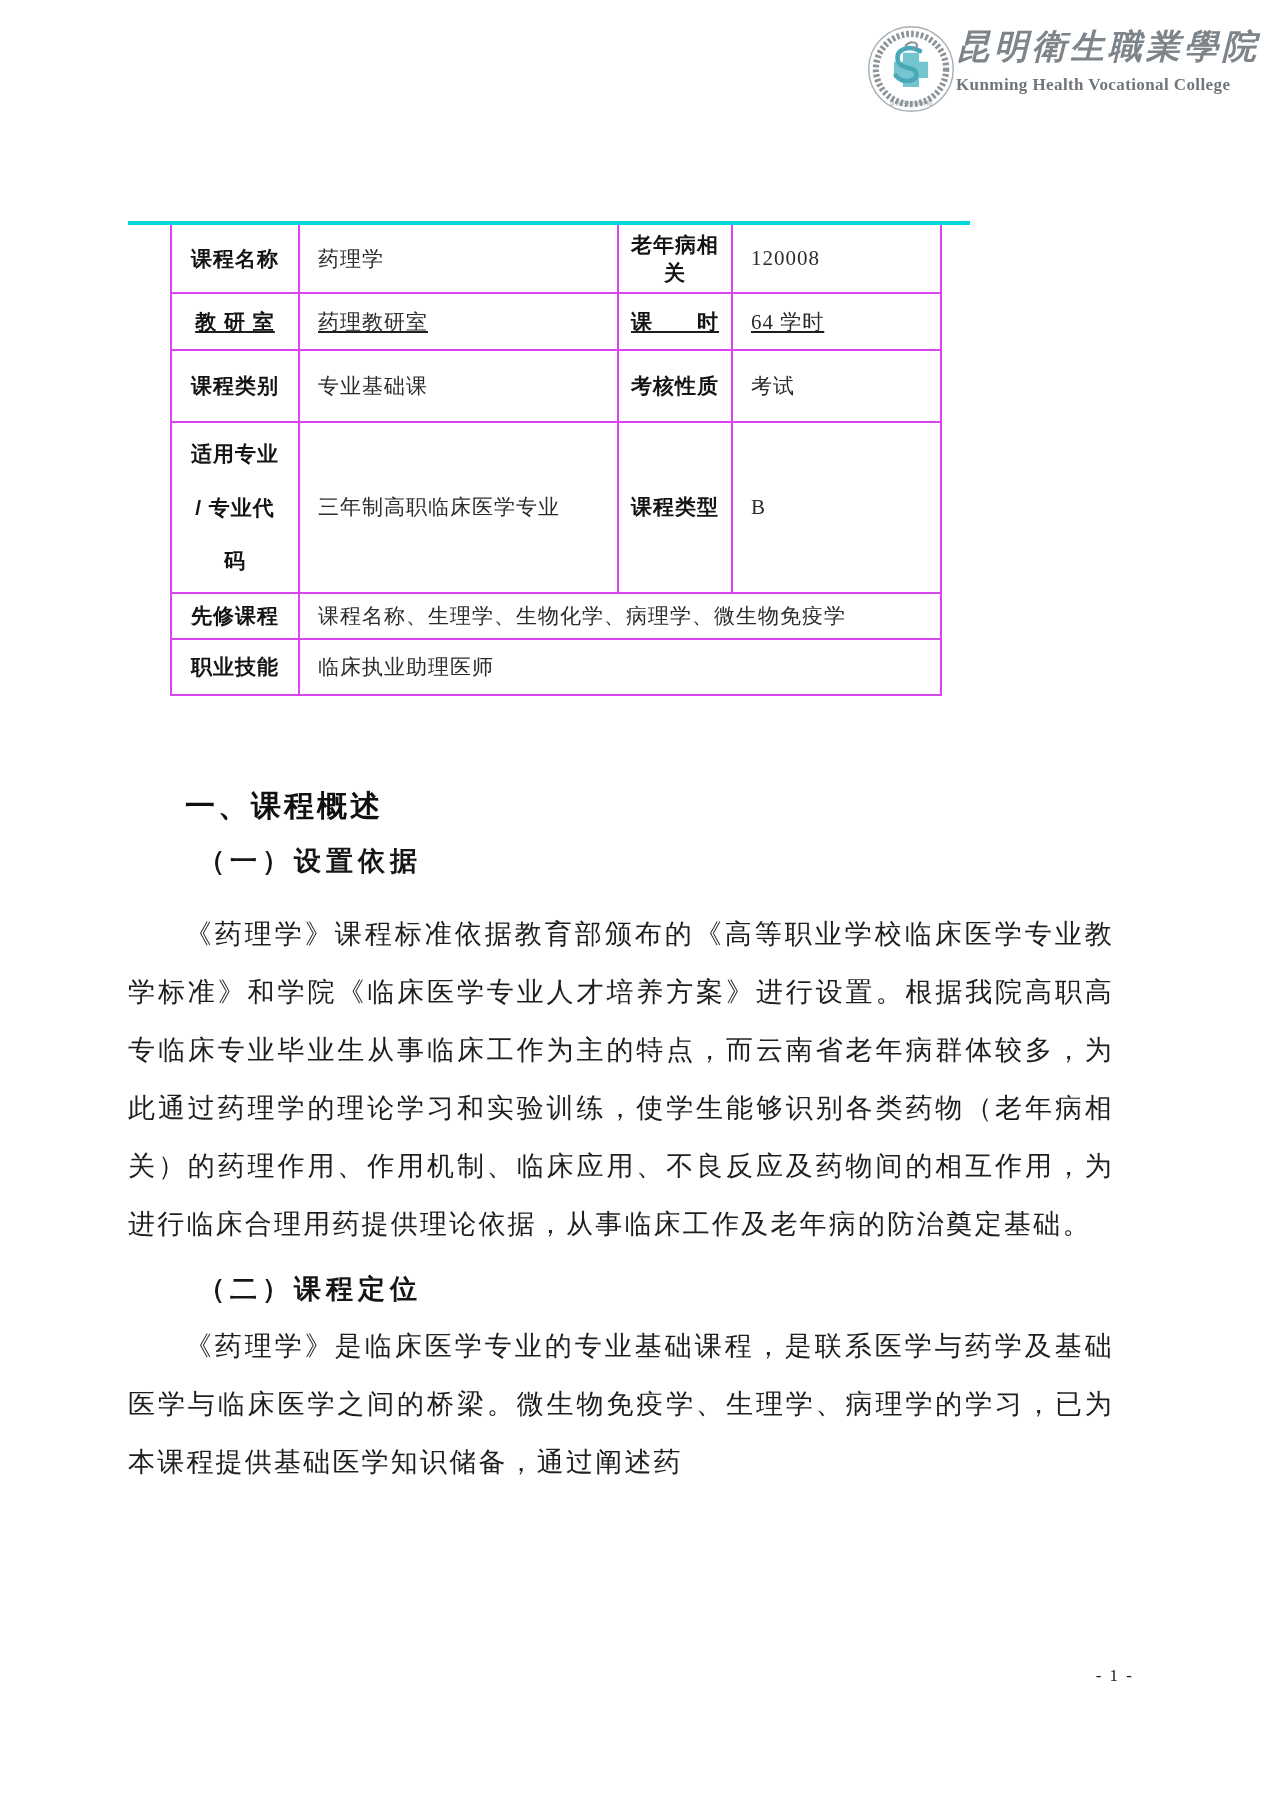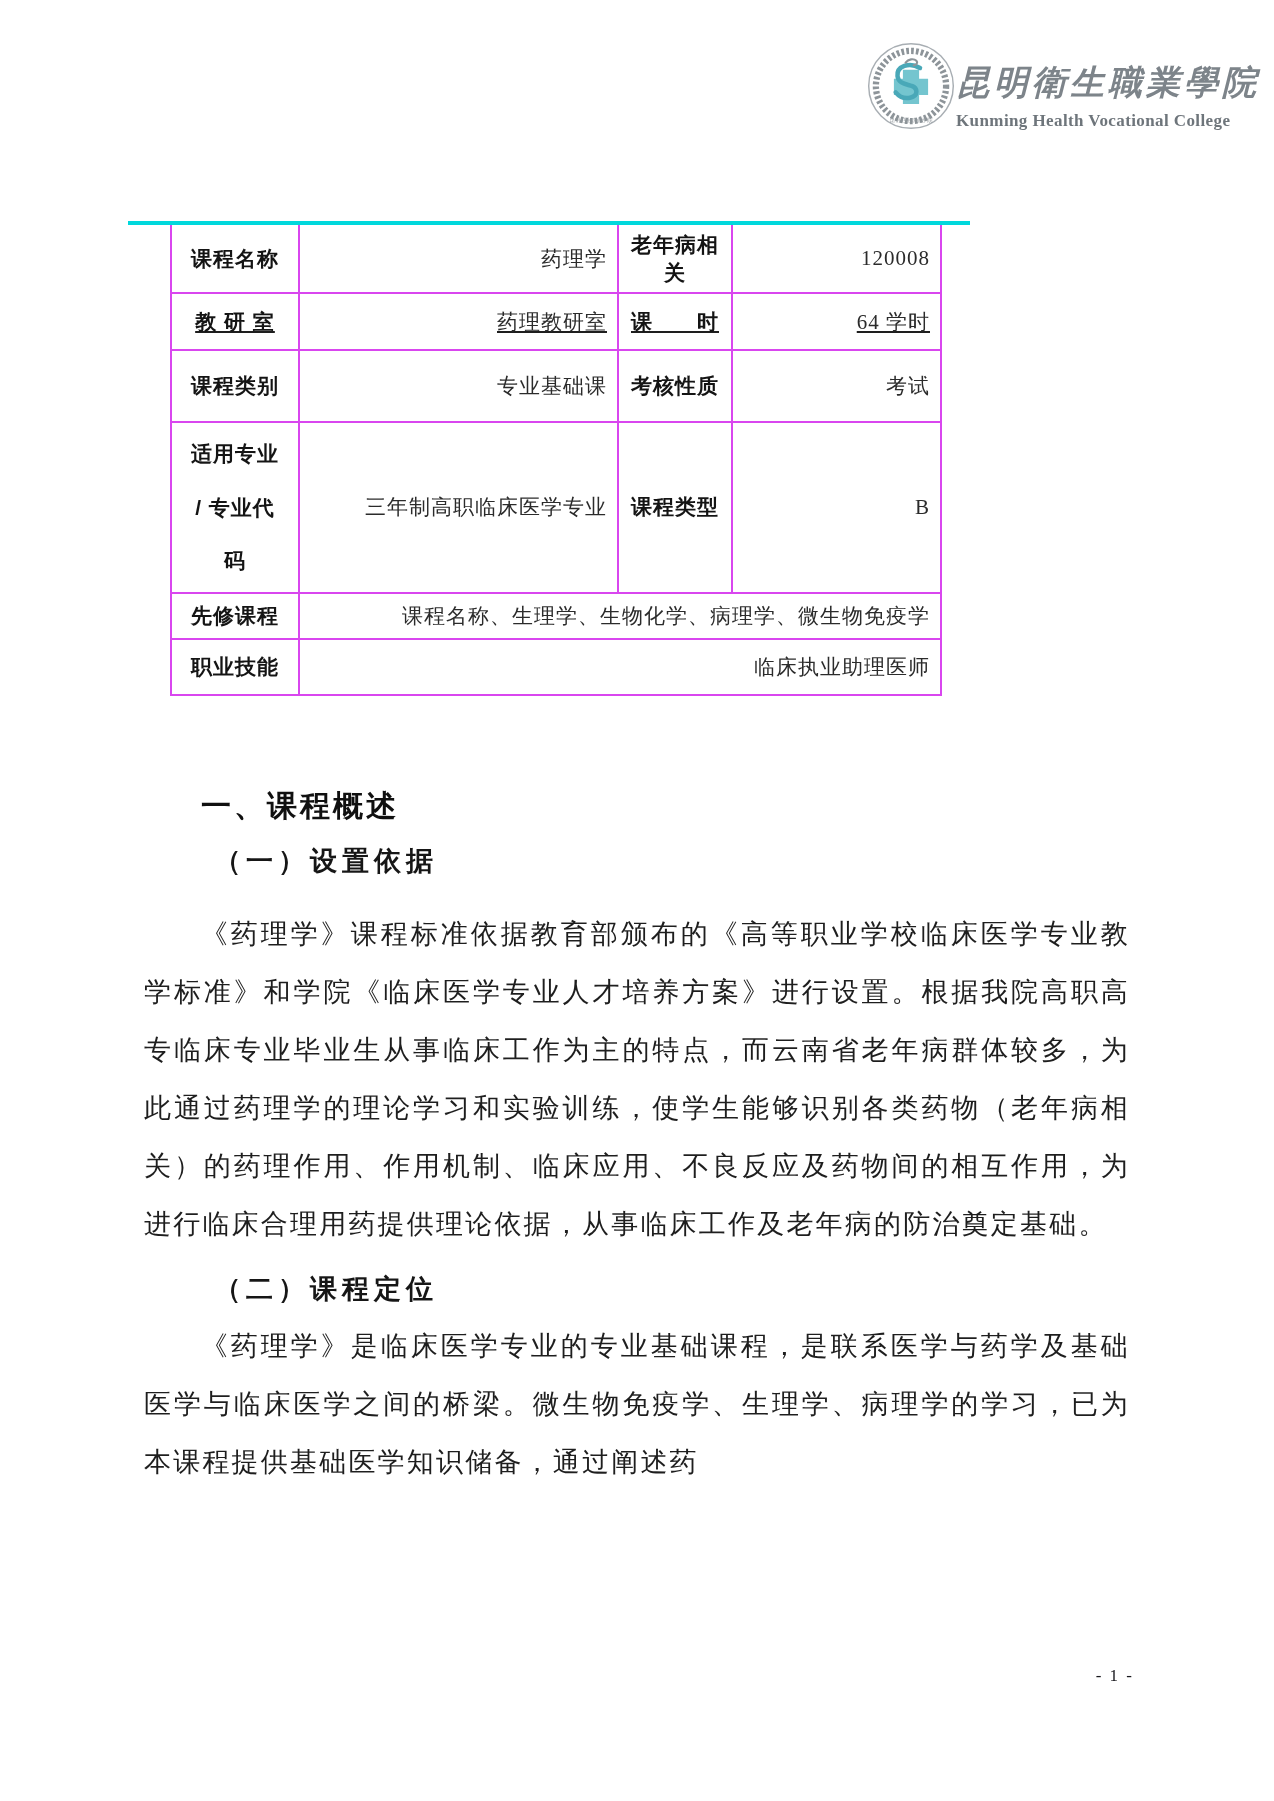--- a/index.html
+++ b/index.html
@@ -10,24 +10,24 @@
     margin: 0 auto;
     background: #ffffff;
     font-family: "Liberation Serif", serif;
     color: #1e1e1e;
     overflow: hidden;
   }
 
   
   .logo-block {
     position: absolute;
-    top: 41px;
+    top: 24px;
     right: 14px;
     display: flex;
-    align-items: flex-end;
+    align-items: flex-start;
   }
   .seal { width: 90px; height: 90px; flex: 0 0 auto; }
   .logo-text { display: flex; flex-direction: column; align-items: flex-start; }
   .logo-zh {
     font-family: "DejaVu Serif", serif;
     font-size: 34px;
     font-weight: 700;
     font-style: italic;
     letter-spacing: 4px;
     color: #7d848a;
@@ -73,36 +73,36 @@
     font-family: "Liberation Sans", sans-serif;
     font-weight: 700;
     text-align: center;
     color: #141414;
     letter-spacing: 1px;
     padding: 4px 6px;
   }
   .info-table td.val {
     font-family: "Liberation Serif", serif;
     color: #2b2b2b;
-    text-align: right;
-    padding-left: 26px;
+    text-align: left;
+    padding-left: 18px;
     letter-spacing: 1px;
   }
   .info-table tr.r1 { height: 69px; }
   .info-table tr.r2 { height: 57px; text-decoration: underline; }
   .info-table tr.r3 { height: 72px; }
   .info-table tr.r4 { height: 154px; }
   .info-table tr.r5 { height: 46px; }
   .info-table tr.r6 { height: 56px; }
   .info-table td.multiline { white-space: pre-line; line-height: 2.55; }
 
   
   .content {
     position: absolute;
-    left: 144px;
+    left: 128px;
     top: 785px;
     width: 986px;
   }
   .content h1 {
     margin: 0 0 0 57px;
     font-family: "Liberation Sans", sans-serif;
     font-size: 30px;
     line-height: 42px;
     font-weight: 700;
     letter-spacing: 3px;

